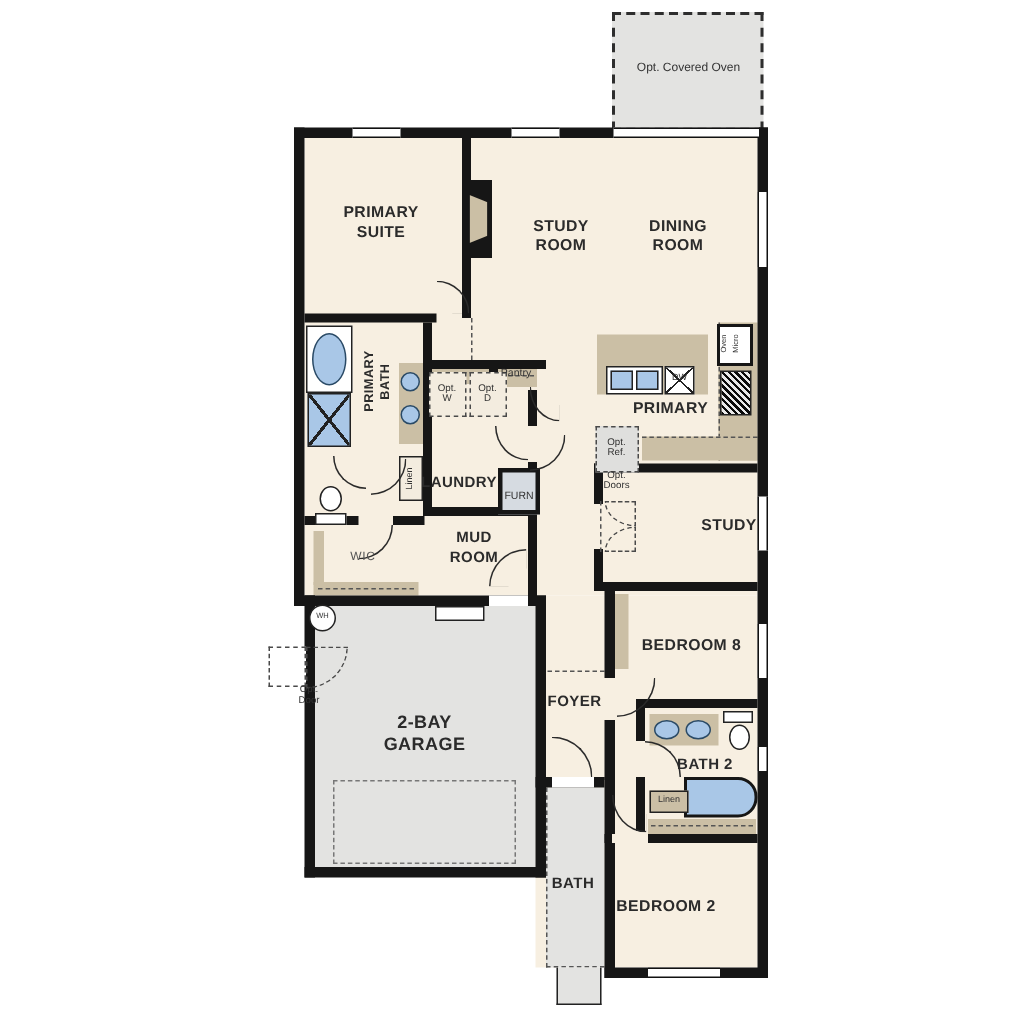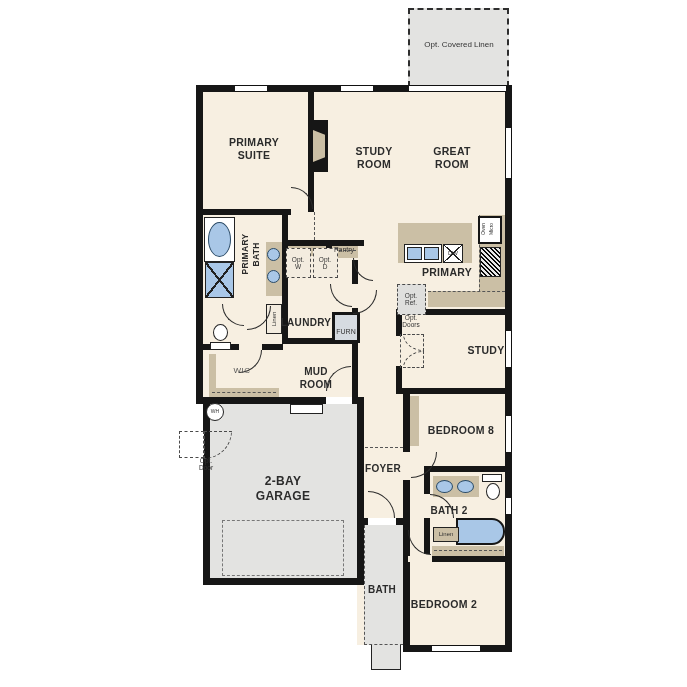--- a/index.html
+++ b/index.html
@@ -167,52 +167,52 @@
   <div class="arc arc-tl" style="left:326px;top:366px;width:25px;height:25px;"></div>
   <div class="arc arc-bl dashed" style="left:403px;top:334px;width:21px;height:17px;"></div>
   <div class="arc arc-tl dashed" style="left:403px;top:351px;width:21px;height:17px;"></div>
   <div class="dashline-v" style="left:400px;top:334px;height:34px;"></div>
   <div class="arc arc-br" style="left:411px;top:452px;width:26px;height:26px;"></div>
   <div class="arc arc-tr" style="left:430px;top:494px;width:24px;height:24px;"></div>
   <div class="arc arc-bl" style="left:408px;top:530px;width:23px;height:25px;"></div>
   <div class="arc arc-tr" style="left:368px;top:491px;width:27px;height:27px;"></div>
   <div class="arc arc-br dashed" style="left:204px;top:431px;width:28px;height:28px;"></div>
 
-  <div class="lab tiny tiny8" style="left:459px;top:45px;">Opt. Covered Linen</div>
+  <div class="lab tiny tiny8" style="left:459px;top:45px;">Opt. Covered Oven</div>
   <div class="lab" style="left:254px;top:149px;">PRIMARY
 SUITE</div>
   <div class="lab" style="left:374px;top:158px;">STUDY
 ROOM</div>
-  <div class="lab" style="left:452px;top:158px;">GREAT
+  <div class="lab" style="left:452px;top:158px;">DINING
 ROOM</div>
   <div class="lab vert" style="left:251px;top:254px;font-size:8.5px;">PRIMARY
 BATH</div>
   <div class="lab" style="left:447px;top:273px;">PRIMARY</div>
   <div class="lab tiny tiny7" style="left:344px;top:250px;">Pantry</div>
   <div class="lab room-sm" style="left:306px;top:323px;">LAUNDRY</div>
   <div class="lab tiny" style="left:298px;top:263px;">Opt.
 W</div>
   <div class="lab tiny" style="left:325px;top:263px;">Opt.
 D</div>
   <div class="lab tiny tiny7" style="left:346px;top:332px;">FURN</div>
   <div class="lab tiny tiny6 vert" style="left:274px;top:319px;">Linen</div>
   <div class="lab gray8" style="left:242px;top:371px;">WIC</div>
-  <div class="lab room-sm" style="left:316px;top:378px;">MUD
+  <div class="lab room-sm" style="left:316px;top:366px;">MUD
 ROOM</div>
   <div class="lab tiny" style="left:411px;top:299px;">Opt.
 Ref.</div>
   <div class="lab tiny" style="left:411px;top:321px;">Opt.
 Doors</div>
   <div class="lab" style="left:456px;top:351px;margin-left:30px;">STUDY</div>
   <div class="lab tiny tiny5 vert" style="left:484px;top:229px;">Oven</div>
   <div class="lab tiny tiny5 vert" style="left:492px;top:229px;">Micro</div>
   <div class="lab tiny tiny6" style="left:453px;top:253px;">DW</div>
   <div class="lab" style="left:461px;top:431px;">BEDROOM 8</div>
   <div class="lab room-sm" style="left:383px;top:469px;">FOYER</div>
-  <div class="lab room-sm" style="left:449px;top:511px;">BATH 2</div>
+  <div class="lab room-sm" style="left:470px;top:511px;">BATH 2</div>
   <div class="lab tiny tiny6" style="left:446px;top:534px;">Linen</div>
   <div class="lab room-lg" style="left:283px;top:489px;">2-BAY
 GARAGE</div>
   <div class="lab tiny tiny5" style="left:215px;top:412px;">WH</div>
   <div class="lab tiny" style="left:206px;top:464px;">Opt.
 Door</div>
   <div class="lab room-sm" style="left:382px;top:590px;">BATH</div>
   <div class="lab" style="left:444px;top:605px;">BEDROOM 2</div>
 
 </div>

